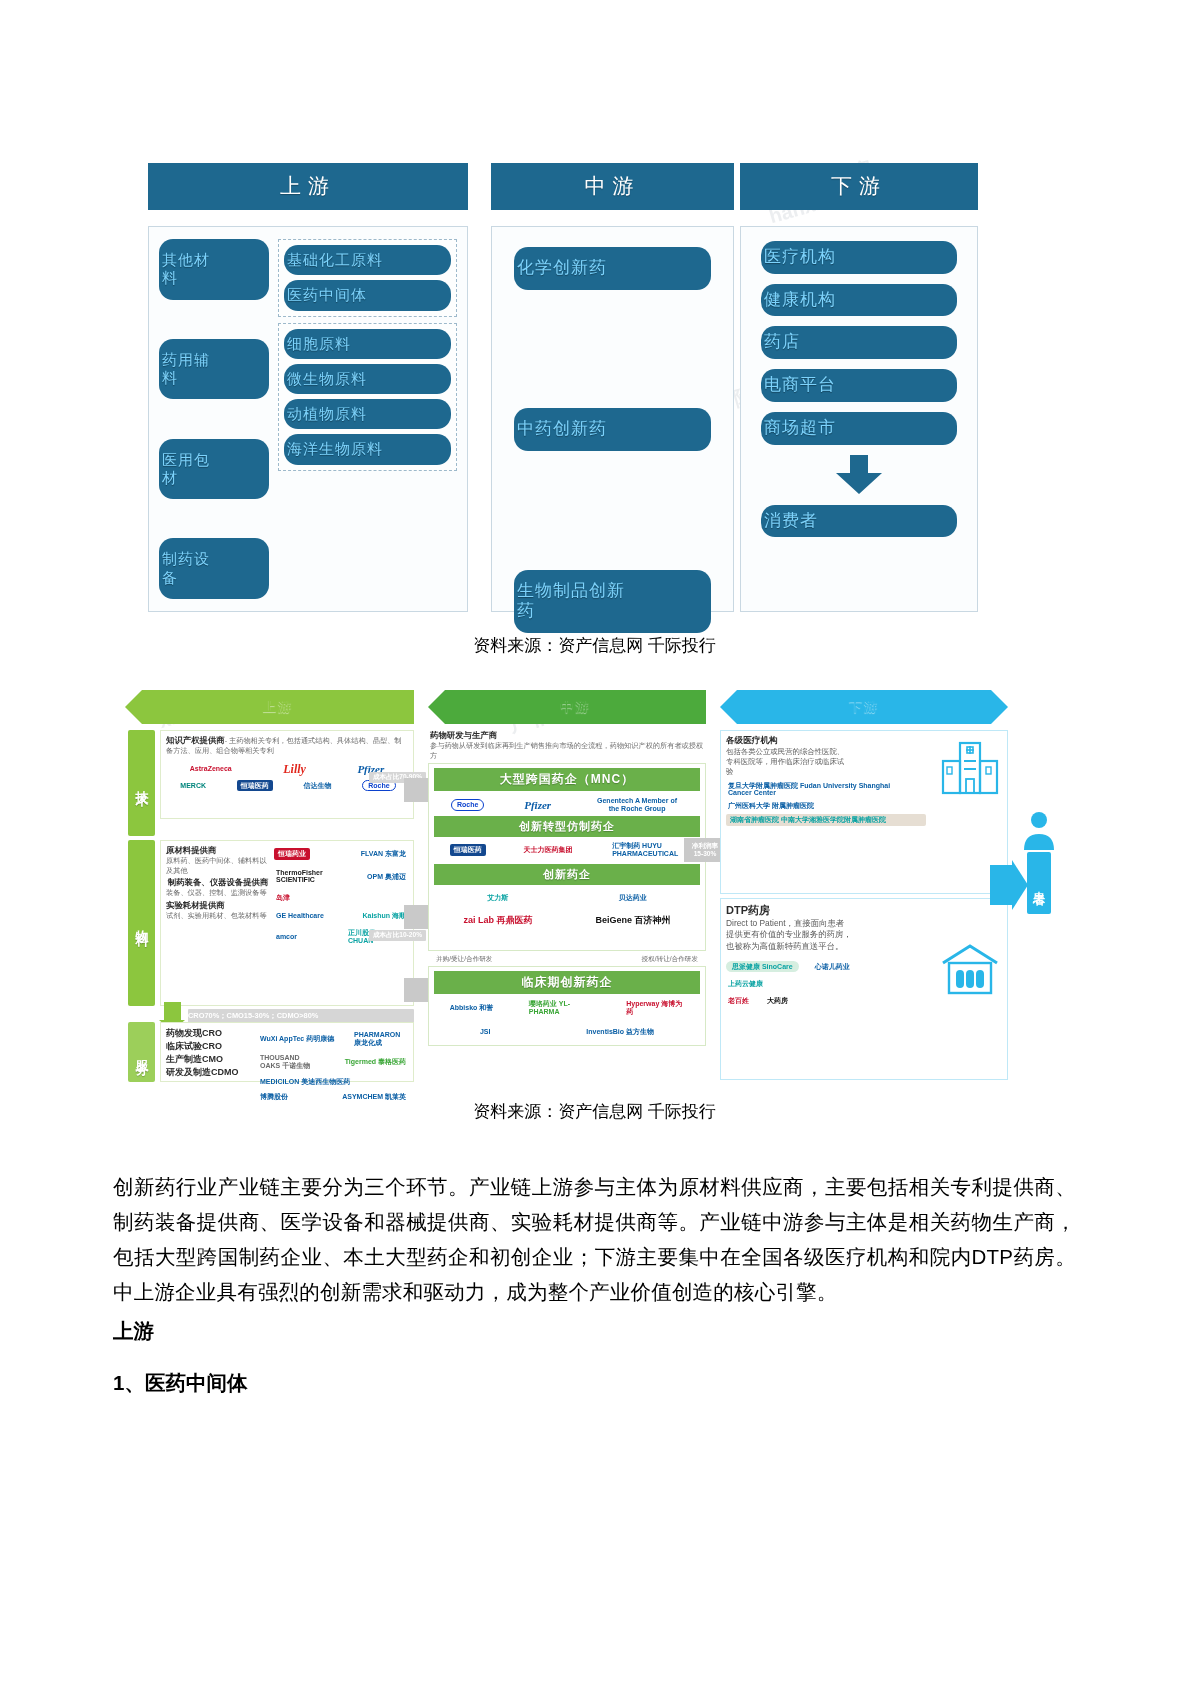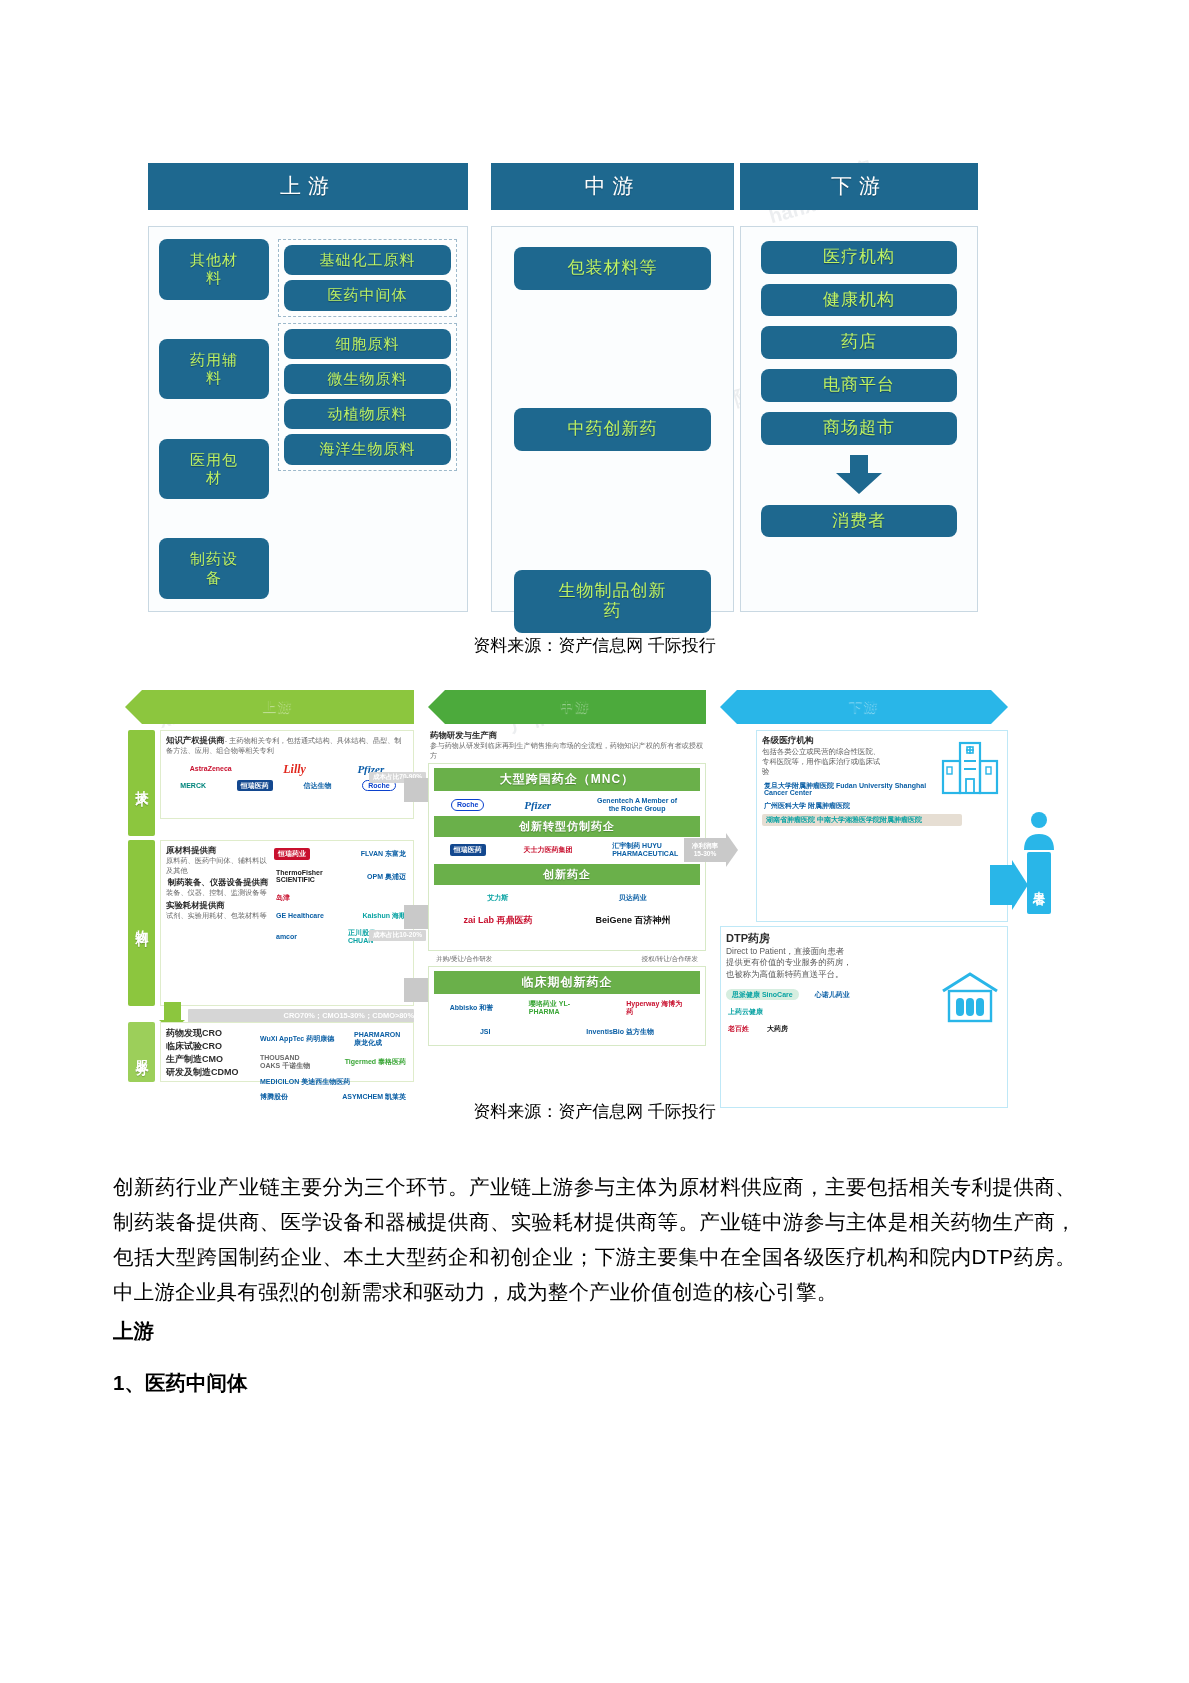--- a/index.html
+++ b/index.html
@@ -41,23 +41,23 @@
     padding:12px 10px;
     display:flex;
     gap:9px;
   }
   .f1-body.single { display:block; }
   .f1-col-left { width:110px; display:flex; flex-direction:column; justify-content:space-between; gap:13px;}
   .f1-col-right { flex:1; display:flex; flex-direction:column; gap:6px;}
 
   .pill {
     background:#1e688f;
-    color:#bef264;
-    border-radius:8px;
-    text-align:center;
+    color:#7dd3fc;
+    border-radius:14px;
+    text-align:left;
     font-size:15px;
     padding:6px 3px;
     line-height:1.22;
     letter-spacing:1px;
     text-shadow:0 1px 1px rgba(0,0,0,.35);
   }
   .pill.tall { padding:12px 3px; }
   .dashbox {
     border:1px dashed #9db9cb;
     padding:5px;
@@ -145,21 +145,21 @@
   .lg-grey  { color:#6b6b6b; }
   .lg-box-red { background:#c8102e; color:#fff; padding:2px 4px; border-radius:2px;}
   .lg-box-blue{ background:#13488f; color:#fff; padding:2px 4px; border-radius:2px;}
 
   .costtag {
     background:#d6d6d6; color:#fff; font-size:6.6px; font-weight:bold;
     padding:1px 4px; border-radius:1px; white-space:nowrap;
   }
   .costbar {
     position:absolute; background:#d6d6d6; color:#fff;
-    font-size:7.4px; font-weight:bold; text-align:right;
+    font-size:7.4px; font-weight:bold; text-align:left;
     padding:2px 0; border-radius:1px;
   }
   .greenarrow-dn {
     position:absolute; width:17px;
     background:#8cc63e;
   }
   .greenarrow-dn::after{
     content:""; position:absolute; left:-5px; bottom:-11px;
     border-left:13px solid transparent; border-right:13px solid transparent;
     border-top:11px solid #8cc63e;
@@ -260,21 +260,21 @@
           <div class="pill">海洋生物原料</div>
         </div>
       </div>
     </div>
   </div>
 
   <div class="col col-mid">
     <div class="f1-head">中游</div>
     <div class="f1-body single" style="height:386px;padding:20px 22px;">
       <div class="f1-mid-inner">
-        <div class="pill" style="font-size:17px;padding:11px 3px;">包装材料等</div>
+        <div class="pill" style="font-size:17px;padding:11px 3px;">化学创新药</div>
         <div class="pill" style="font-size:17px;padding:11px 3px;">中药创新药</div>
         <div class="pill" style="font-size:17px;padding:11px 3px;white-space:pre-line;">生物制品创新
 药</div>
       </div>
     </div>
   </div>
 
   <div class="col col-dn">
     <div class="f1-head">下游</div>
     <div class="f1-body single" style="height:386px;padding:14px 20px;">
@@ -464,21 +464,21 @@
         <span class="logo lg-blue" style="max-width:82px;white-space:normal;">InventisBio 益方生物</span>
       </div>
     </div>
   </div>
 
   <div class="greyarrow" style="left:556px;top:148px;width:42px;white-space:pre-line;">净利润率
 15-30%</div>
 
   <div class="c-dn f2-col" style="height:352px;">
 
-    <div class="dnbox" style="height:192px;margin-left:36px;">
+    <div class="dnbox" style="height:164px;">
       <div style="width:120px;">
         <div class="ttl-b">各级医疗机构</div>
         <div class="sub-b">包括各类公立或民营的综合性医院、专科医院等，用作临床治疗或临床试验</div>
       </div>
       <svg class="bldg" width="62" height="58" viewBox="0 0 62 58">
         <rect x="21" y="6" width="20" height="50" fill="none" stroke="#29b6e8" stroke-width="2.2"></rect>
         <rect x="4" y="24" width="17" height="32" fill="none" stroke="#29b6e8" stroke-width="2.2"></rect>
         <rect x="41" y="24" width="17" height="32" fill="none" stroke="#29b6e8" stroke-width="2.2"></rect>
         <rect x="28" y="10" width="6" height="6" fill="none" stroke="#29b6e8" stroke-width="1.6"></rect>
         <line x1="31" y1="9" x2="31" y2="17" stroke="#29b6e8" stroke-width="1.6"></line>

